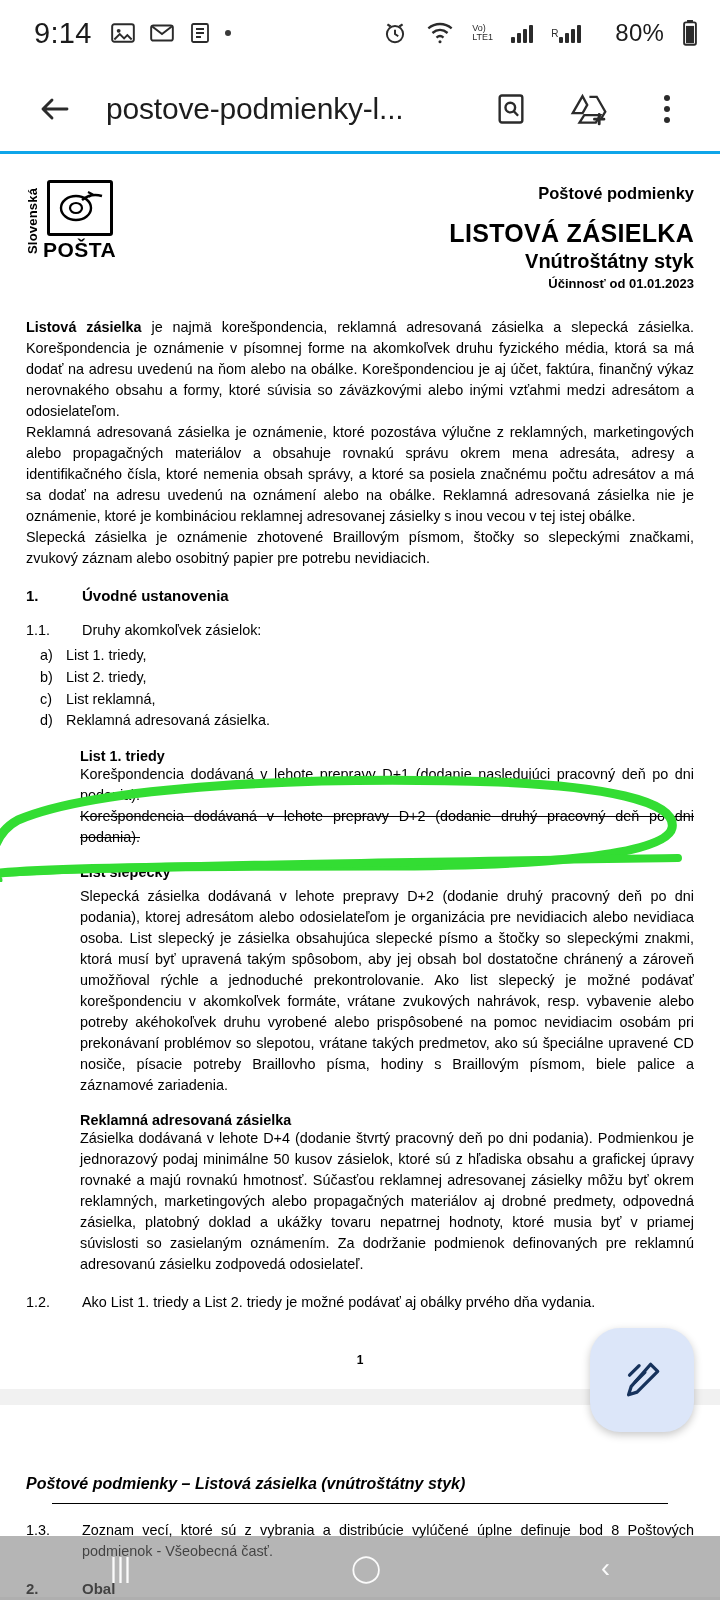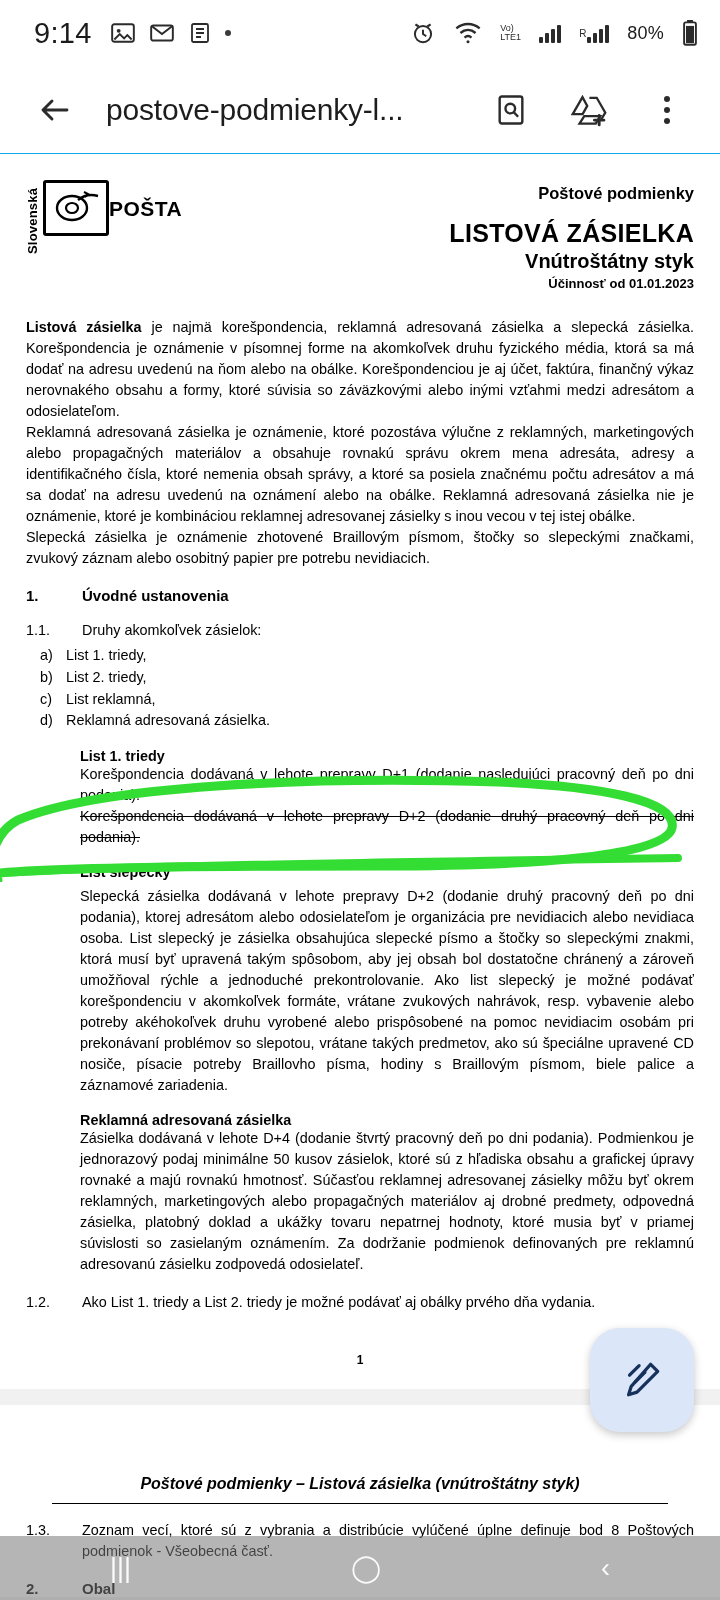--- a/index.html
+++ b/index.html
@@ -32,42 +32,42 @@
     gap: 13px;
     margin-left: 18px;
   }
   .status-right {
     margin-left: auto;
     display: flex;
     align-items: center;
     gap: 18px;
   }
   .sicon { color: #2b2b2b; display: inline-flex; align-items: center; }
-  .battery-text { font-size: 18px; color: #1b1b1b; letter-spacing: .2px; }
+  .battery-text { font-size: 24px; color: #1b1b1b; letter-spacing: .2px; margin-left: 16px; }
   .dot-sep { width: 6px; height: 6px; border-radius: 50%; background: #3a3a3a; display:inline-block; }
 
   
   .net-stack { font-size: 9px; line-height: 1.05; color:#2b2b2b; text-align:left; }
   .sig-bars { display:inline-flex; align-items:flex-end; gap:2px; height:20px; }
   .sig-bars i { display:block; width:4px; background:#2b2b2b; border-radius:1px; }
   .sig-bars i:nth-child(1){height:6px}
   .sig-bars i:nth-child(2){height:10px}
   .sig-bars i:nth-child(3){height:14px}
   .sig-bars i:nth-child(4){height:18px}
   .r-sup { font-size: 10px; vertical-align: super; }
 
   
   .appbar {
     height: 88px;
     background: #ffffff;
     display: flex;
     align-items: center;
     padding: 0 26px 0 28px;
     gap: 24px;
-    border-bottom: 1px solid #0ea5e9;
+    border-bottom: 3px solid #0ea5e9;
   }
   .appbar-title {
     font-size: 30px;
     color: #1d1d1d;
     white-space: nowrap;
     overflow: hidden;
     flex: 1;
     letter-spacing: -.2px;
   }
   .icon-btn { width: 54px; height: 54px; display:flex; align-items:center; justify-content:center; color:#2b2b2b; }
@@ -89,21 +89,21 @@
   .logo-vert {
     writing-mode: vertical-rl;
     transform: rotate(180deg);
     font-size: 13px;
     font-weight: bold;
     letter-spacing: .2px;
     color:#000;
     height: 74px;
     line-height: 1;
   }
-  .logo-mark { display:flex; flex-direction:row; align-items:center; }
+  .logo-mark { display:flex; flex-direction:column; align-items:center; }
   .logo-box {
     width: 66px; height: 56px; border: 3px solid #000; border-radius: 3px;
     display:flex; align-items:center; justify-content:center;
   }
   .logo-posta { font-size: 21px; font-weight: bold; letter-spacing: .5px; margin-top:2px; }
   .head-right { flex:1; text-align:right; padding-top: 4px; }
   .hr-line1 { font-size: 16.5px; font-weight: bold; color:#000; }
   .hr-line2 { font-size: 25px; font-weight: bold; margin-top: 16px; letter-spacing:.3px;}
   .hr-line3 { font-size: 20px; font-weight: bold; margin-top: 2px;}
   .hr-line4 { font-size: 13px; font-weight: bold; margin-top: 3px;}
@@ -124,21 +124,21 @@
   .abc-row { display:flex; font-size: 14.4px; line-height: 1.5; }
   .abc-row .l { width: 40px; flex:none; padding-left: 14px;}
 
   .subhead { font-weight: bold; font-size: 14.4px; margin-top: 16px; padding-left: 54px;}
   .sub-body { font-size: 14.4px; line-height:1.46; text-align: justify; padding-left: 54px; }
 
   .strike { text-decoration: line-through; }
 
   .pagenum { text-align:center; font-size: 12px; font-weight:bold; margin-top: 40px; padding-bottom: 22px;}
 
-  .p2-title { text-align:center; font-size: 16px; font-style: italic; font-weight: bold; }
+  .p2-title { font-size: 16px; font-style: italic; font-weight: bold; }
   .p2-rule { border-bottom: 1.6px solid #000; margin: 10px 26px 0 26px; }
 
   
   .marker {
     position: absolute;
     pointer-events: none;
     z-index: 5;
   }
   .marker svg { display:block; }
 

